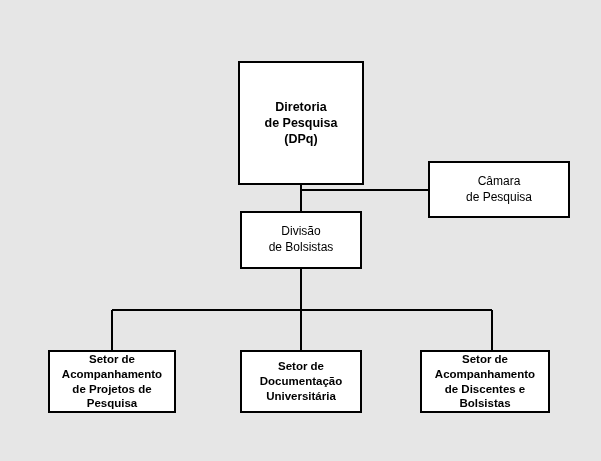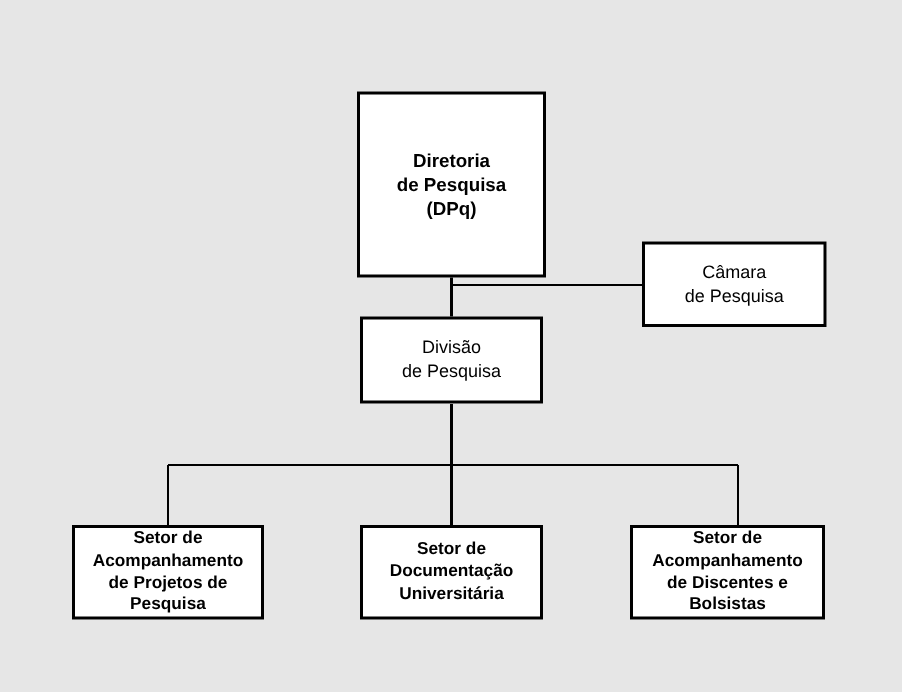--- a/index.html
+++ b/index.html
@@ -45,21 +45,21 @@
   
   #node-diretoria {
     left: 238px; top: 44px;
     width: 126px; height: 124px;
     font-size: 12.5px;
     font-weight: bold;
     margin-top: 17px;
   }
   #node-camara {
     left: 428px; top: 161px;
-    width: 123px; height: 57px;
+    width: 142px; height: 57px;
     font-size: 12px;
     font-weight: normal;
   }
   #node-divisao {
     left: 240px; top: 211px;
     width: 122px; height: 58px;
     font-size: 12px;
     font-weight: normal;
   }
   #node-setor-projetos {
@@ -109,21 +109,21 @@
 (DPq)</span>
   </div>
 
   <div class="org-box" id="node-camara">
     <span class="box-label">Câmara
 de Pesquisa</span>
   </div>
 
   <div class="org-box" id="node-divisao">
     <span class="box-label">Divisão
-de Pesquisa</span>
+de Bolsistas</span>
   </div>
 
   <div class="org-box" id="node-setor-projetos">
     <span class="box-label">Setor de
 Acompanhamento
 de Projetos de
 Pesquisa</span>
   </div>
 
   <div class="org-box" id="node-setor-documentacao">

